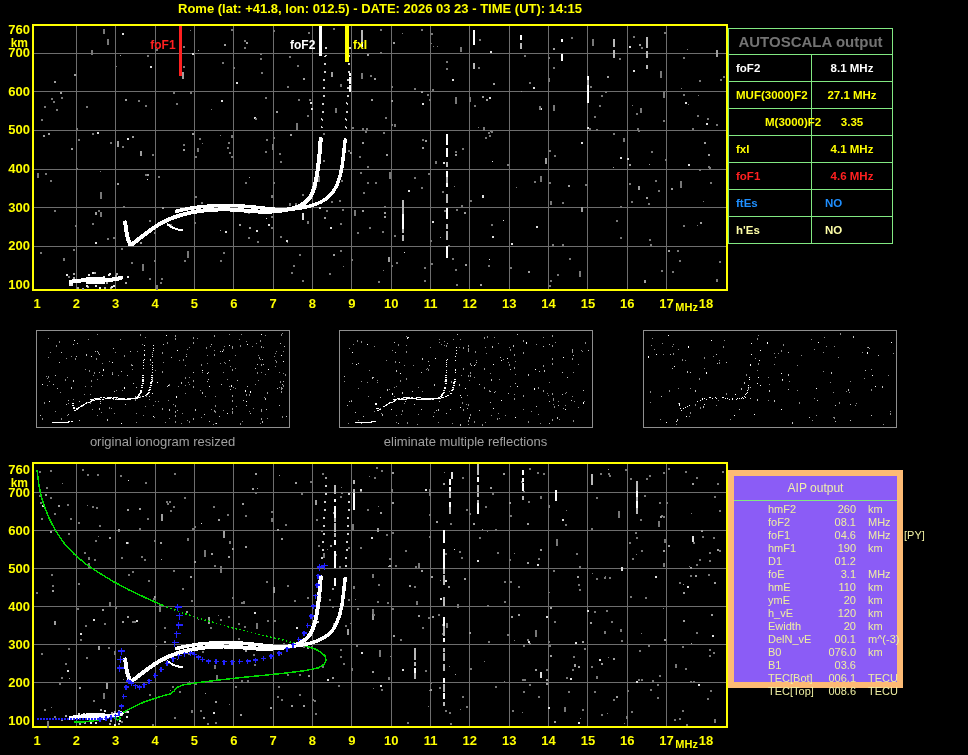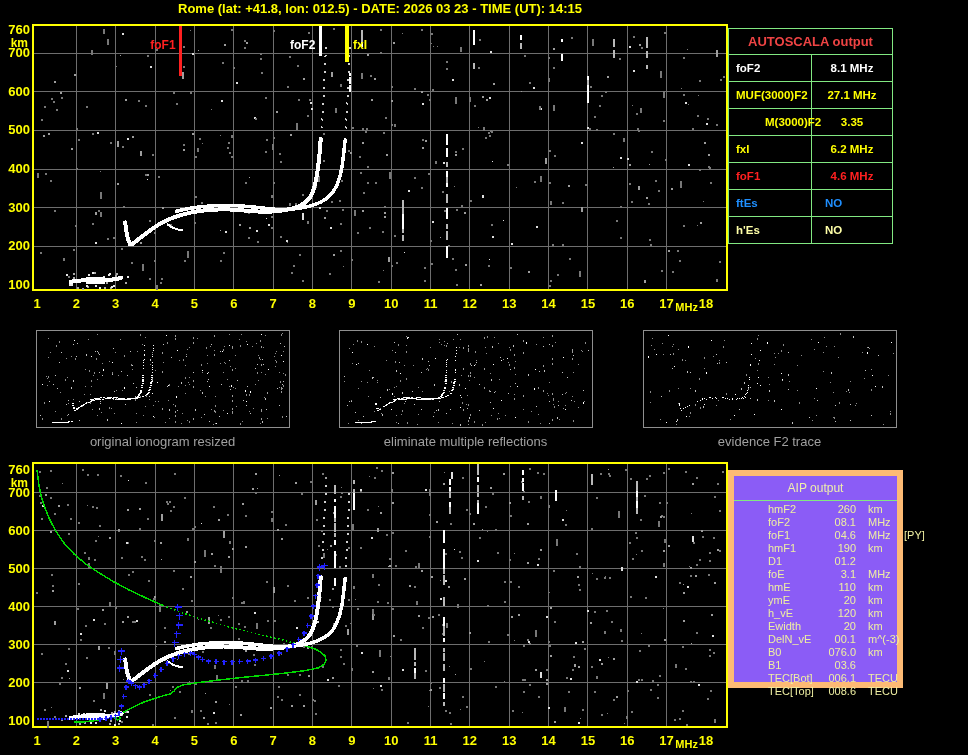--- a/index.html
+++ b/index.html
@@ -3,22 +3,22 @@
 <meta charset="utf-8">
 <style>
   html,body{margin:0;padding:0;background:#000;}
   .screen{position:relative;width:968px;height:755px;background:#000;overflow:hidden;
           font-family:"Liberation Sans",sans-serif;}
   .title{position:absolute;left:33px;top:1px;width:694px;text-align:center;
          color:#ffff00;font-weight:bold;font-size:13px;white-space:nowrap;}
   #plot-layer{position:absolute;left:0;top:0;}
   
   .at-box{position:absolute;left:728px;top:28px;width:163px;border:1px solid #82e882;background:#000;}
-  .at-header{height:25px;line-height:25px;text-align:center;color:#ef4444;
-             font-weight:bold;font-size:13px;border-bottom:1px solid #82e882;}
+  .at-header{height:25px;line-height:25px;text-align:center;color:#737373;
+             font-weight:bold;font-size:15px;border-bottom:1px solid #82e882;}
   .at-row{display:flex;height:26px;line-height:26px;font-weight:bold;font-size:11.5px;
           border-top:1px solid #82e882;}
   .at-row:first-child{border-top:none;}
   .at-label{width:83px;border-right:1px solid #82e882;padding-left:7px;box-sizing:border-box;}
   .at-value{flex:1;text-align:center;}
   .at-value.left{text-align:left;padding-left:13px;}
   
   .aip-box{position:absolute;left:728px;top:470px;width:163px;height:206px;
            border:6px solid #fdba74;background:#8b5cf6;}
   .aip-header{height:24px;line-height:24px;text-align:center;color:#efefac;
@@ -2515,21 +2515,21 @@
         <div class="at-row">
           <div class="at-label" style="color: rgb(255, 255, 0);">MUF(3000)F2</div>
           <div class="at-value" style="color: rgb(255, 255, 0);">27.1 MHz</div>
         </div>
         <div class="at-row">
           <div class="at-label" style="color: rgb(255, 255, 0); padding-left: 36px;">M(3000)F2</div>
           <div class="at-value" style="color: rgb(255, 255, 0);">3.35</div>
         </div>
         <div class="at-row">
           <div class="at-label" style="color: rgb(255, 255, 0);">fxI</div>
-          <div class="at-value" style="color: rgb(255, 255, 0);">6.2 MHz</div>
+          <div class="at-value" style="color: rgb(255, 255, 0);">4.1 MHz</div>
         </div>
         <div class="at-row">
           <div class="at-label" style="color: rgb(255, 32, 32);">foF1</div>
           <div class="at-value" style="color: rgb(255, 32, 32);">4.6 MHz</div>
         </div>
         <div class="at-row">
           <div class="at-label" style="color: rgb(31, 143, 255);">ftEs</div>
           <div class="at-value left" style="color: rgb(31, 143, 255);">NO</div>
         </div>
         <div class="at-row">
@@ -2616,14 +2616,13 @@
       </div>
       <div class="aip-row">
         <div class="aip-label">TEC[Top]</div>
         <div class="aip-value">008.6</div>
         <div class="aip-unit">TECU</div>
       </div>
     </div>
 
   <div class="caption" style="left:36px">original ionogram resized</div>
   <div class="caption" style="left:339px">eliminate multiple reflections</div>
-  <div class="caption" style="left:643px">evidence F2 trace</div>
 </div>
 
 </body></html>

